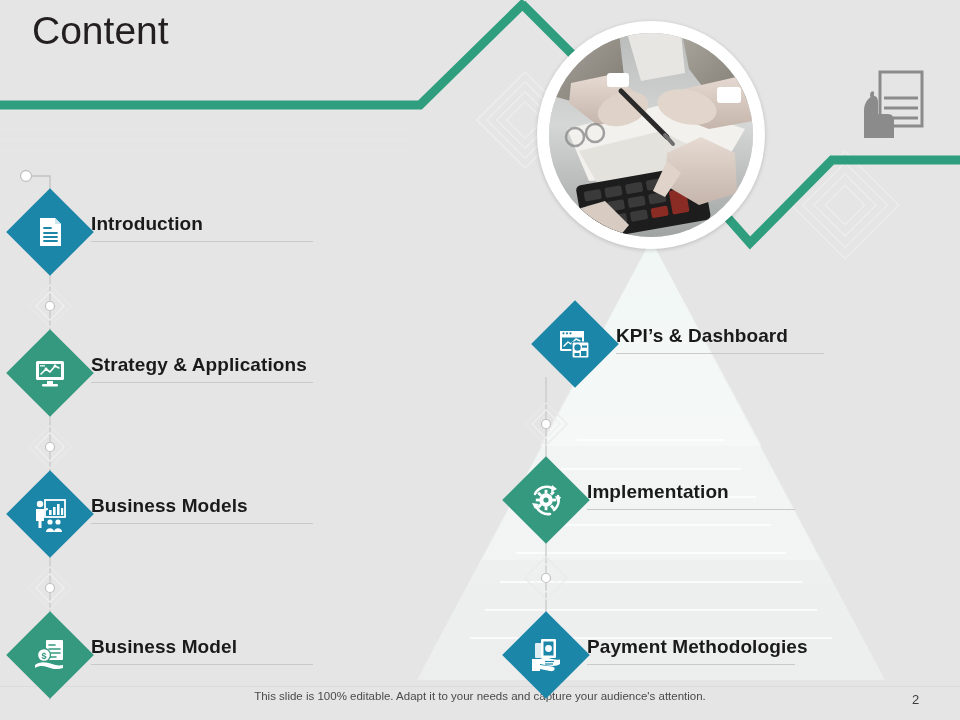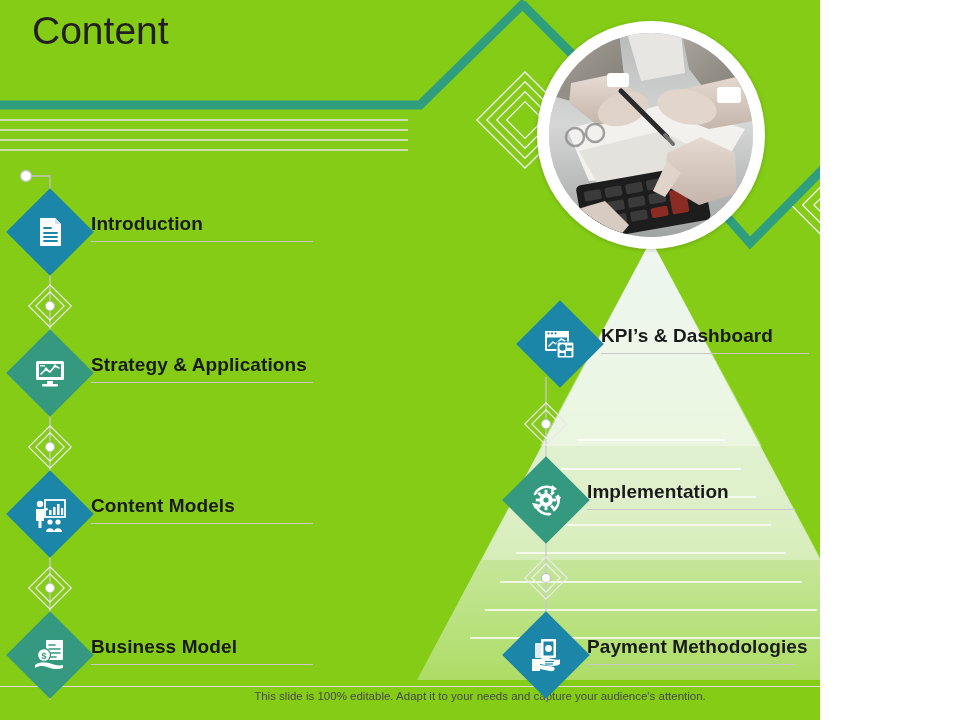--- a/index.html
+++ b/index.html
@@ -8,23 +8,23 @@
   }
   body {
     width: 960px;
     height: 720px;
     background: #ffffff;
     font-family: "Liberation Sans", sans-serif;
     overflow: hidden;
   }
   .slide {
     position: relative;
-    width: 820px;
+    width: 960px;
     height: 720px;
-    background: #84cc16;
+    background: #e5e5e5;
     overflow: hidden;
   }
 
   
   .bg-layer {
     position: absolute;
     inset: 0;
     pointer-events: none;
   }
   .pyramid {
@@ -393,21 +393,21 @@
         <rect x="29" y="12" width="2.2" height="7"></rect>
       </g>
       <circle cx="8" cy="8" r="3.2" fill="#ffffff"></circle>
       <path d="M4,13 L12,13 L12,25 L9.5,25 L9.5,32 L6.5,32 L6.5,25 L4,25 Z" fill="#ffffff"></path>
       <line x1="11" y1="15" x2="15" y2="13" stroke="#ffffff" stroke-width="2" stroke-linecap="round"></line>
       <circle cx="18" cy="26" r="2.6" fill="#ffffff"></circle>
       <path d="M14,36 C14,31 22,31 22,36 Z" fill="#ffffff"></path>
       <circle cx="26" cy="26" r="2.6" fill="#ffffff"></circle>
       <path d="M22,36 C22,31 30,31 30,36 Z" fill="#ffffff"></path>
     </svg>
-    <div class="item-label">Content Models</div>
+    <div class="item-label">Business Models</div>
     <div class="item-underline" style="width:222px;"></div>
   </div>
 
   <div class="item" style="left:19px; top:624px; width:320px; height:62px; z-index:3;">
     <div class="diamond" style="background:#359980;"></div>
     <svg class="item-icon" viewBox="0 0 36 36">
       <rect x="14" y="3" width="17" height="20" rx="1" fill="#ffffff"></rect>
       <g stroke="#359980" stroke-width="1.6" stroke-linecap="round">
         <line x1="17" y1="8" x2="23" y2="8"></line>
         <line x1="17" y1="12" x2="28" y2="12"></line>
@@ -415,21 +415,21 @@
         <line x1="17" y1="20" x2="24" y2="20"></line>
       </g>
       <circle cx="12" cy="18" r="6.5" fill="#ffffff" stroke="#359980" stroke-width="1.3"></circle>
       <text x="12" y="22" font-size="9" font-weight="bold" fill="#359980" text-anchor="middle" font-family="Liberation Sans, sans-serif">$</text>
       <path d="M3,28 C8,24 14,25 20,27 C24,28.4 27,28.8 31,28 L31,31 C26,33 20,32 15,30 C11,28.6 7,28.6 3,31 Z" fill="#ffffff"></path>
     </svg>
     <div class="item-label">Business Model</div>
     <div class="item-underline" style="width:222px;"></div>
   </div>
 
-  <div class="item" style="left:529px; top:313px; width:320px; height:62px; z-index:3;">
+  <div class="item" style="left:544px; top:313px; width:320px; height:62px; z-index:3;">
     <div class="diamond" style="background:#1b86a8;"></div>
     <svg class="item-icon" viewBox="0 0 36 36">
       <rect x="3" y="5" width="24" height="20" rx="1.5" fill="#ffffff"></rect>
       <rect x="3" y="5" width="24" height="4.5" fill="#ffffff"></rect>
       <g fill="#1b86a8">
         <circle cx="6.5" cy="7.3" r="1.1"></circle>
         <circle cx="10" cy="7.3" r="1.1"></circle>
         <circle cx="13.5" cy="7.3" r="1.1"></circle>
       </g>
       <rect x="5" y="11.5" width="20" height="11.5" fill="#1b86a8"></rect>

